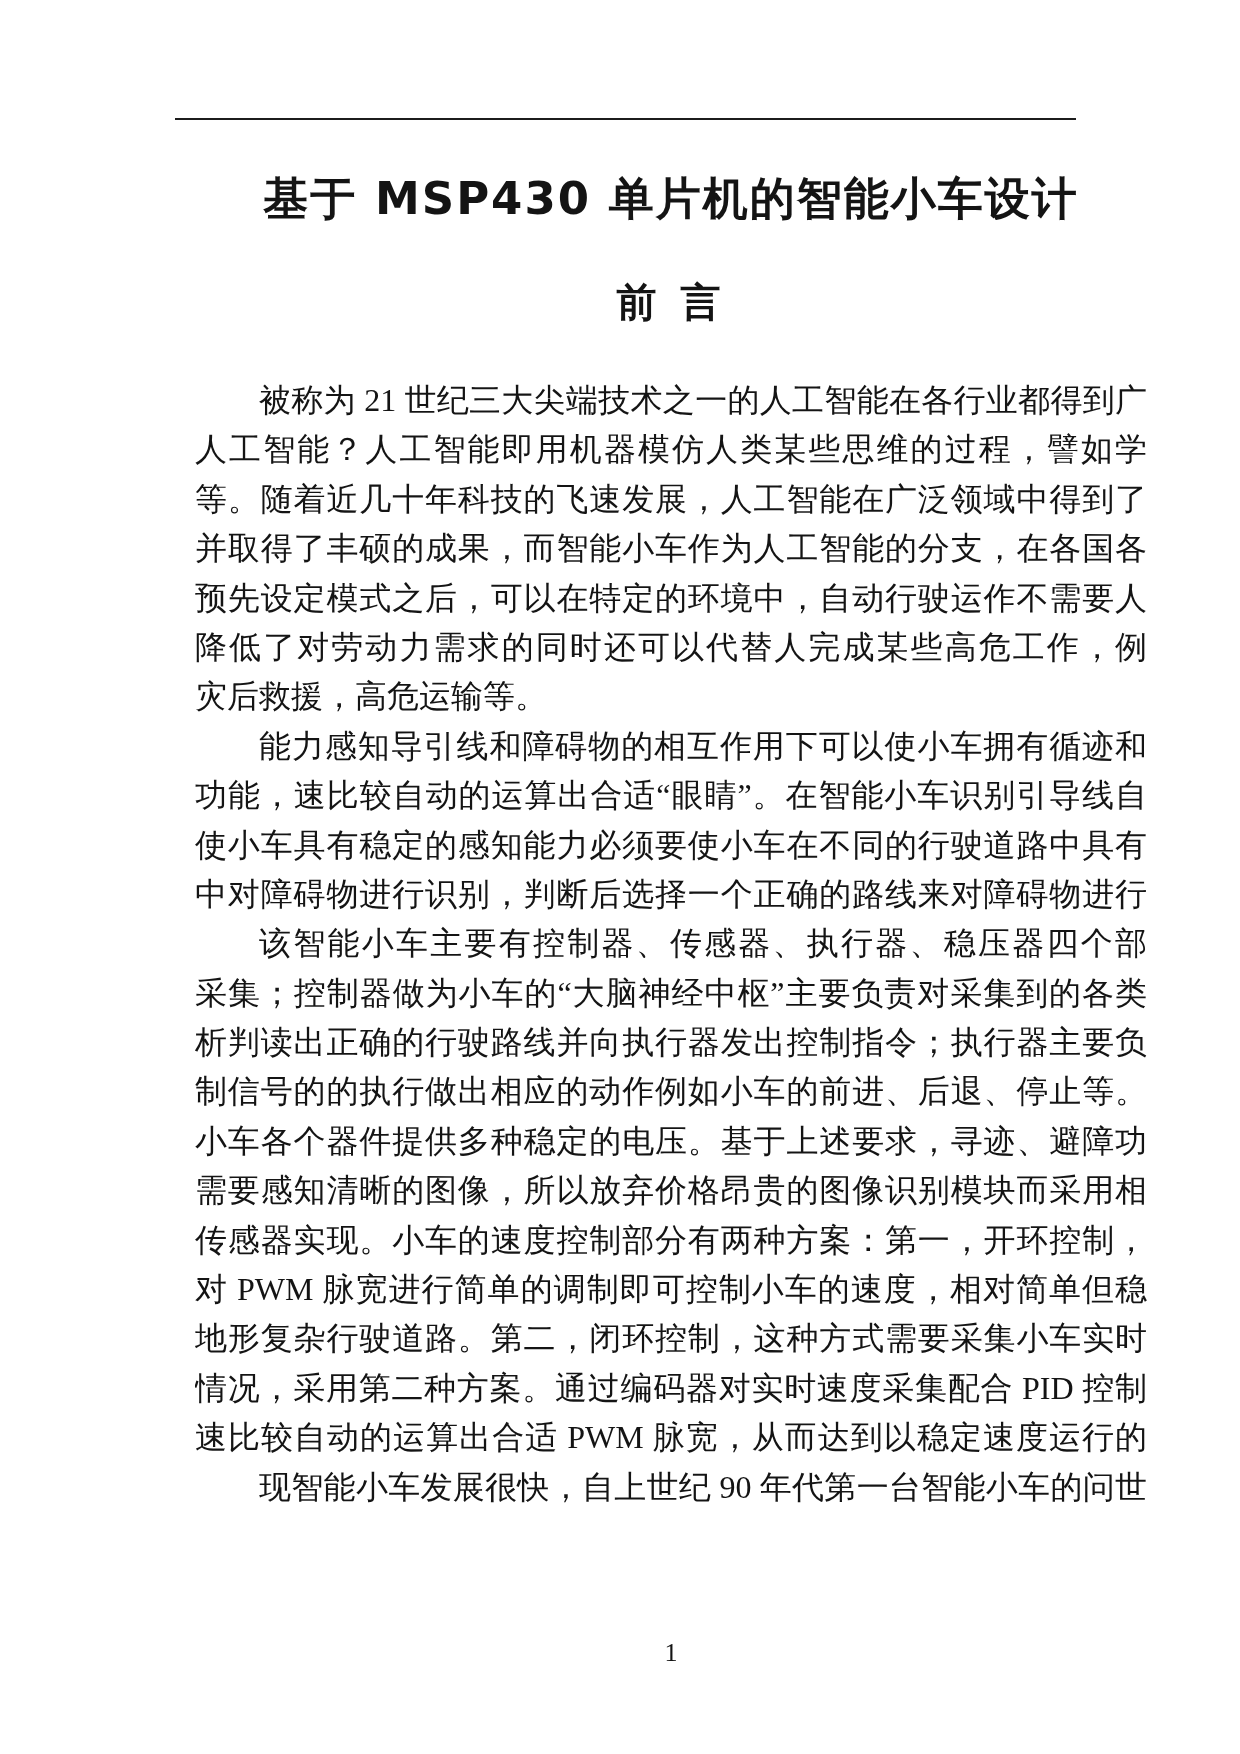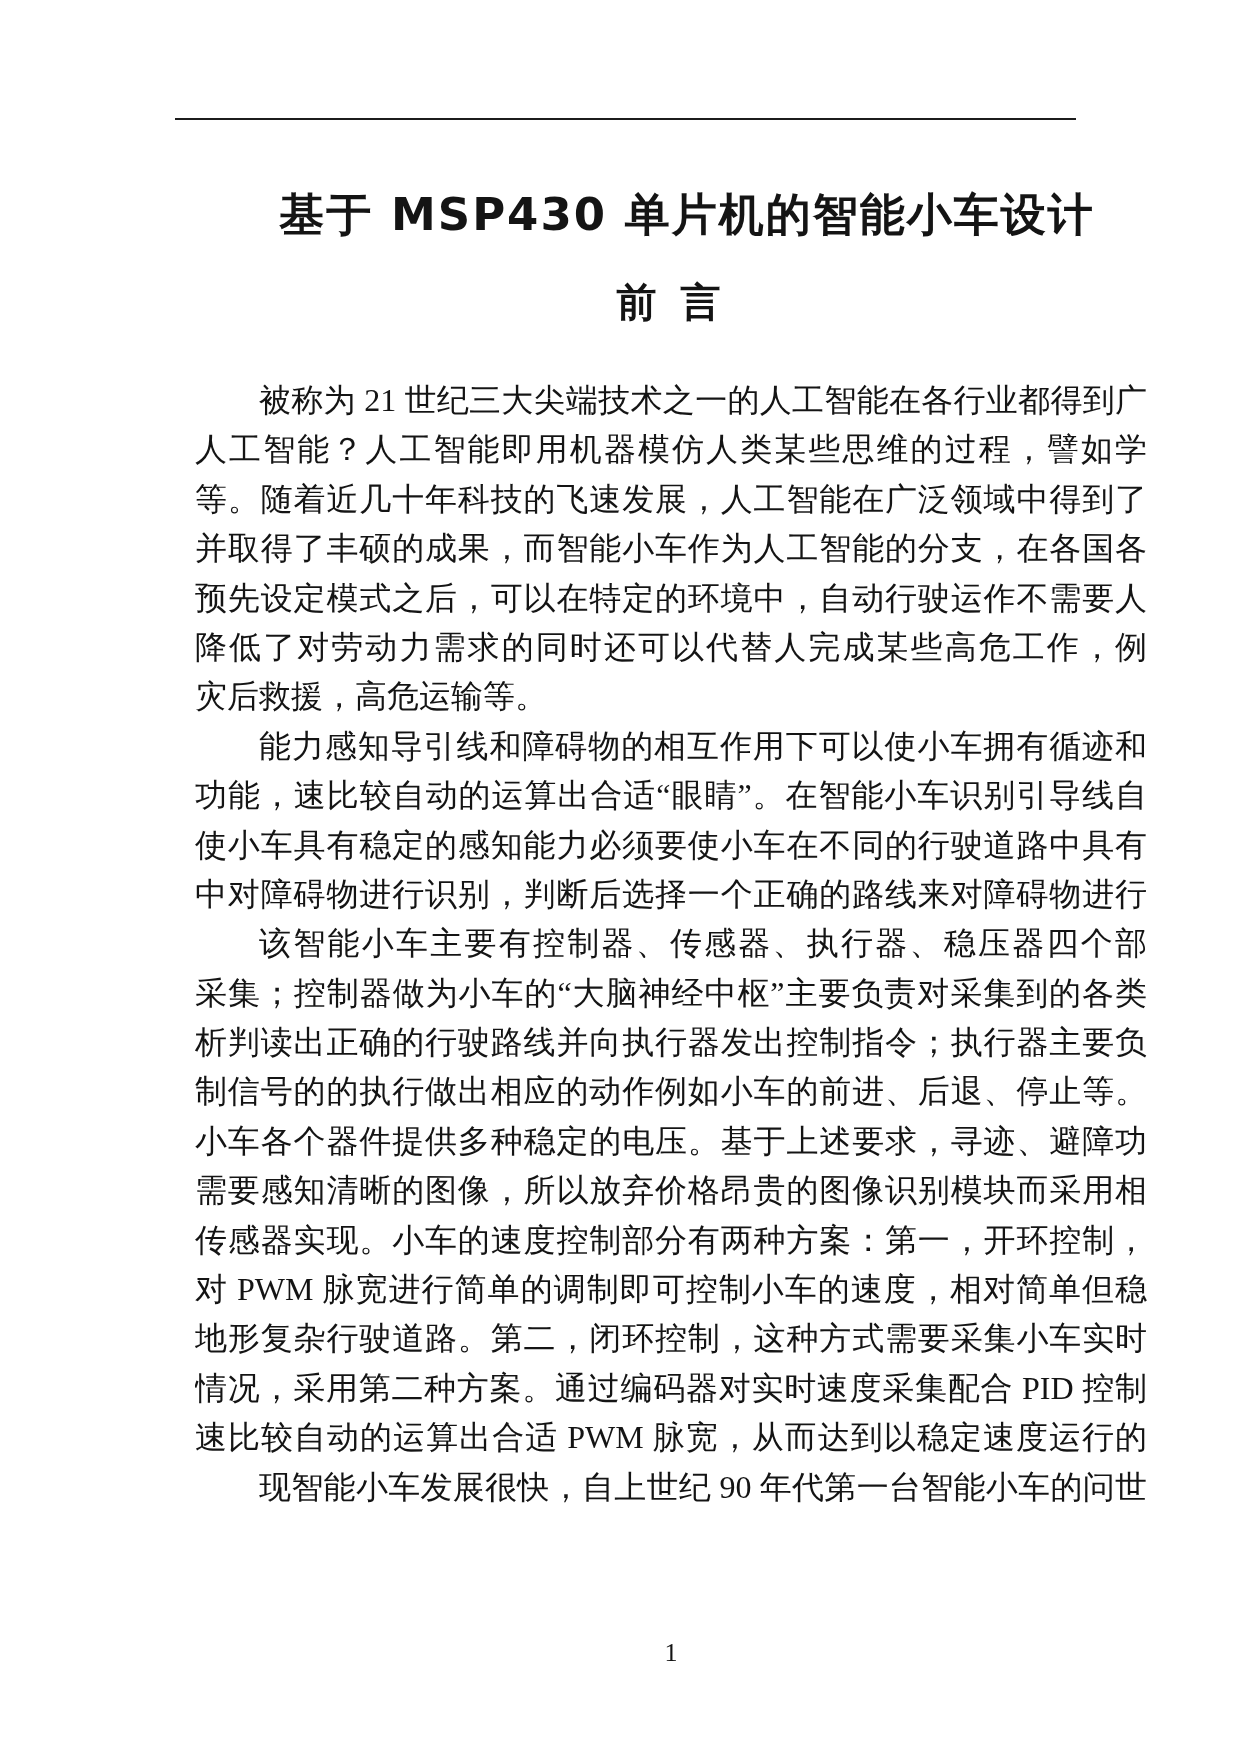--- a/index.html
+++ b/index.html
@@ -22,21 +22,21 @@
     top: 118px;
     width: 901px;
     height: 2px;
     background: #1c1c1c;
   }
   .doc-title {
     position: absolute;
     left: 195px;
     top: 170px;
     width: 952px;
-    margin: 16px;
+    margin: 0;
     text-align: center;
     font-family: "DejaVu Sans", "Liberation Sans", sans-serif;
     font-weight: 700;
     font-size: 45px;
     line-height: 58px;
     letter-spacing: 2px;
     white-space: nowrap;
   }
   .section-heading {
     position: absolute;

